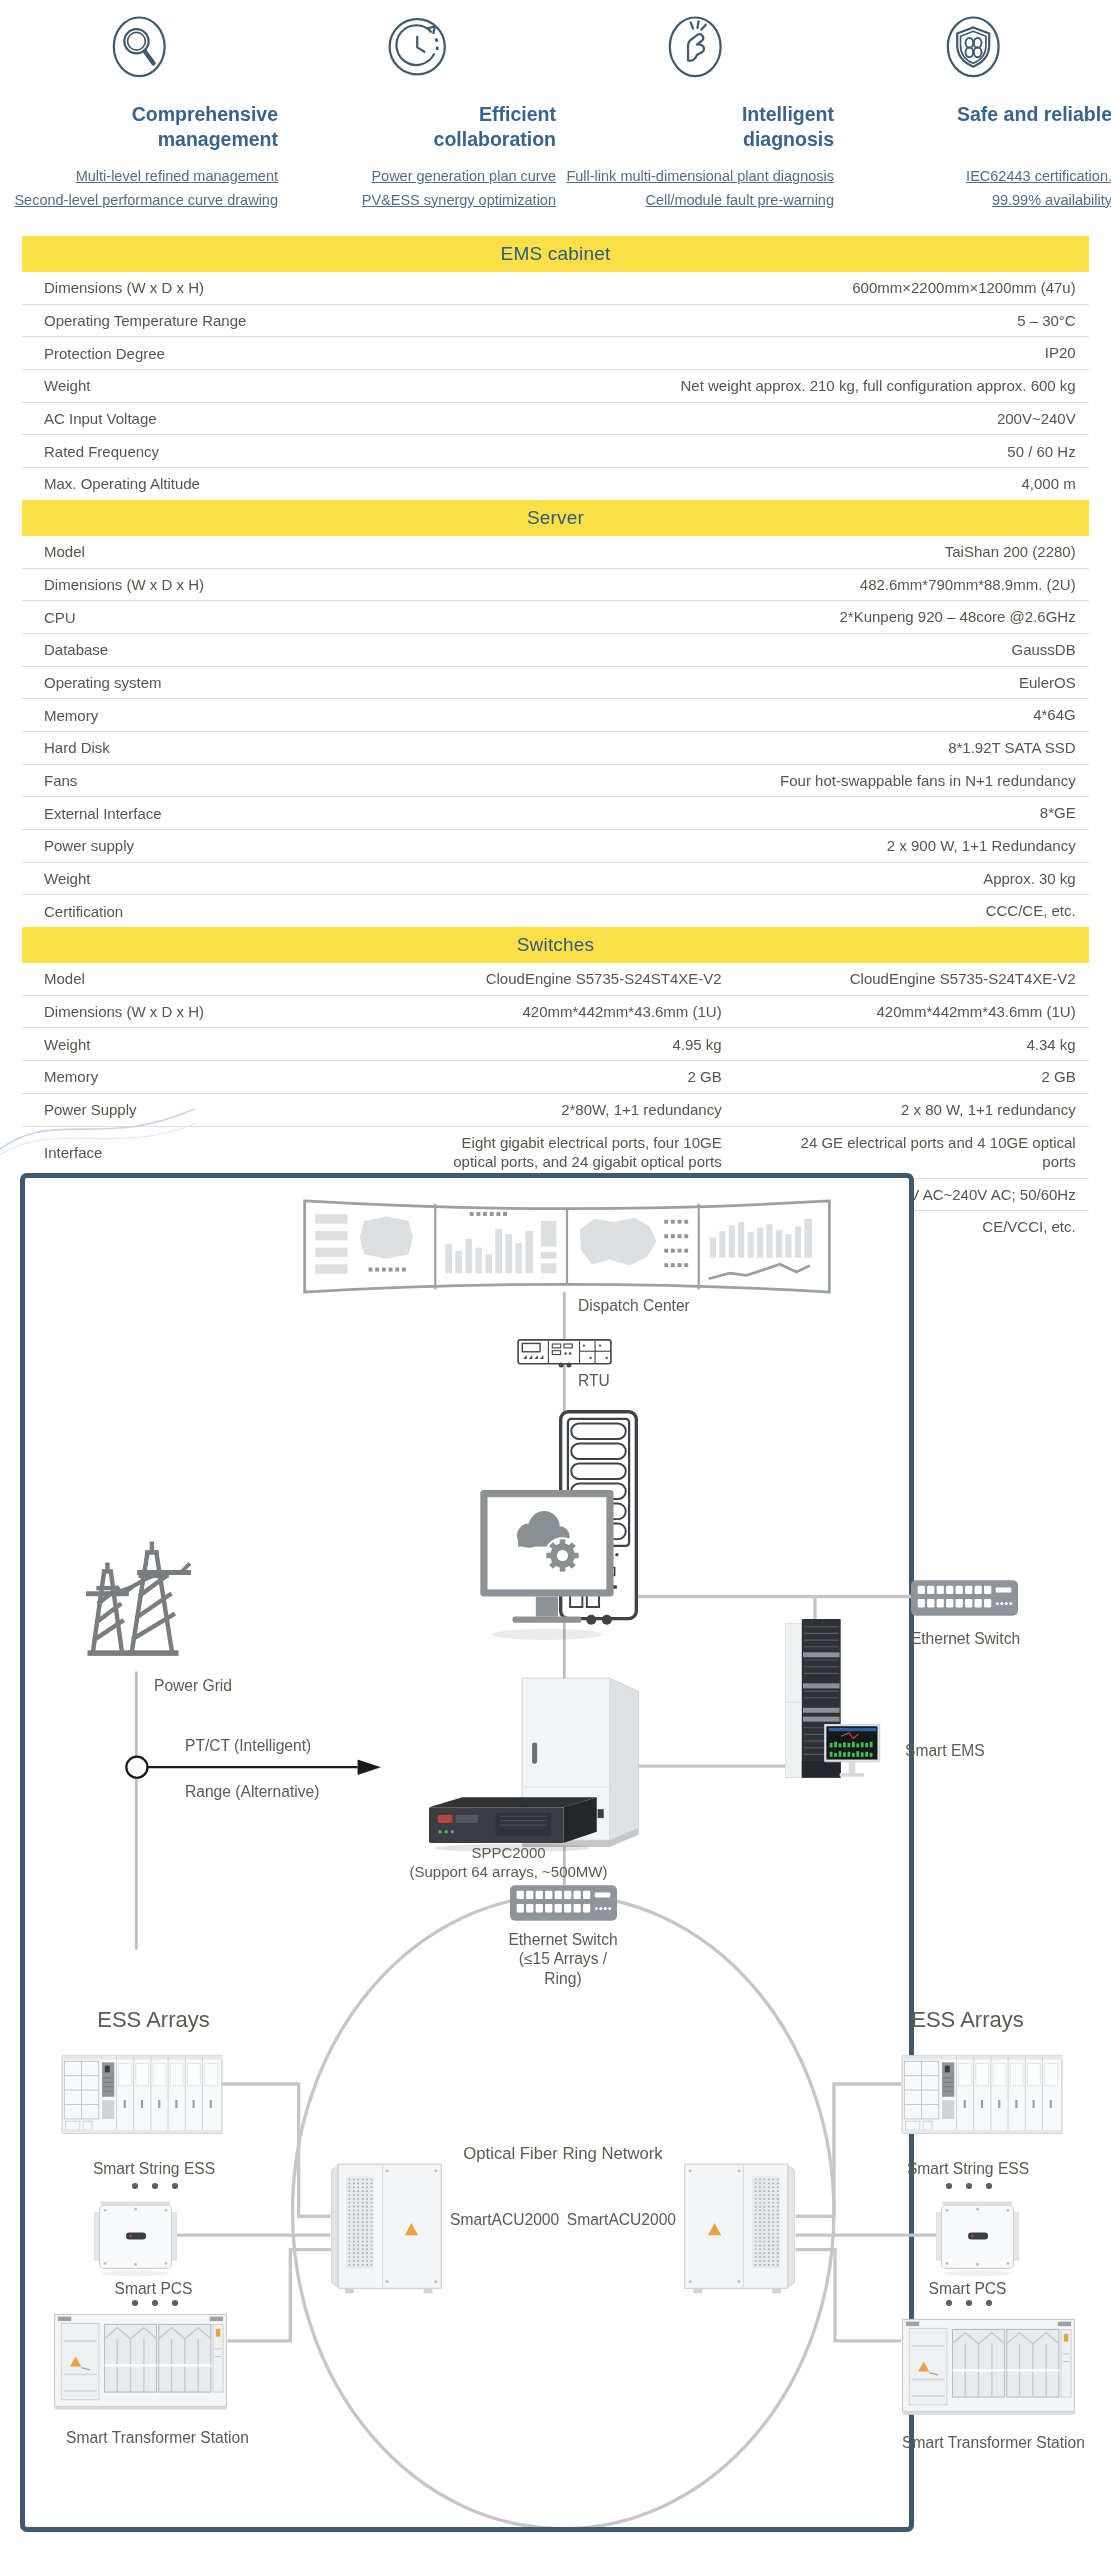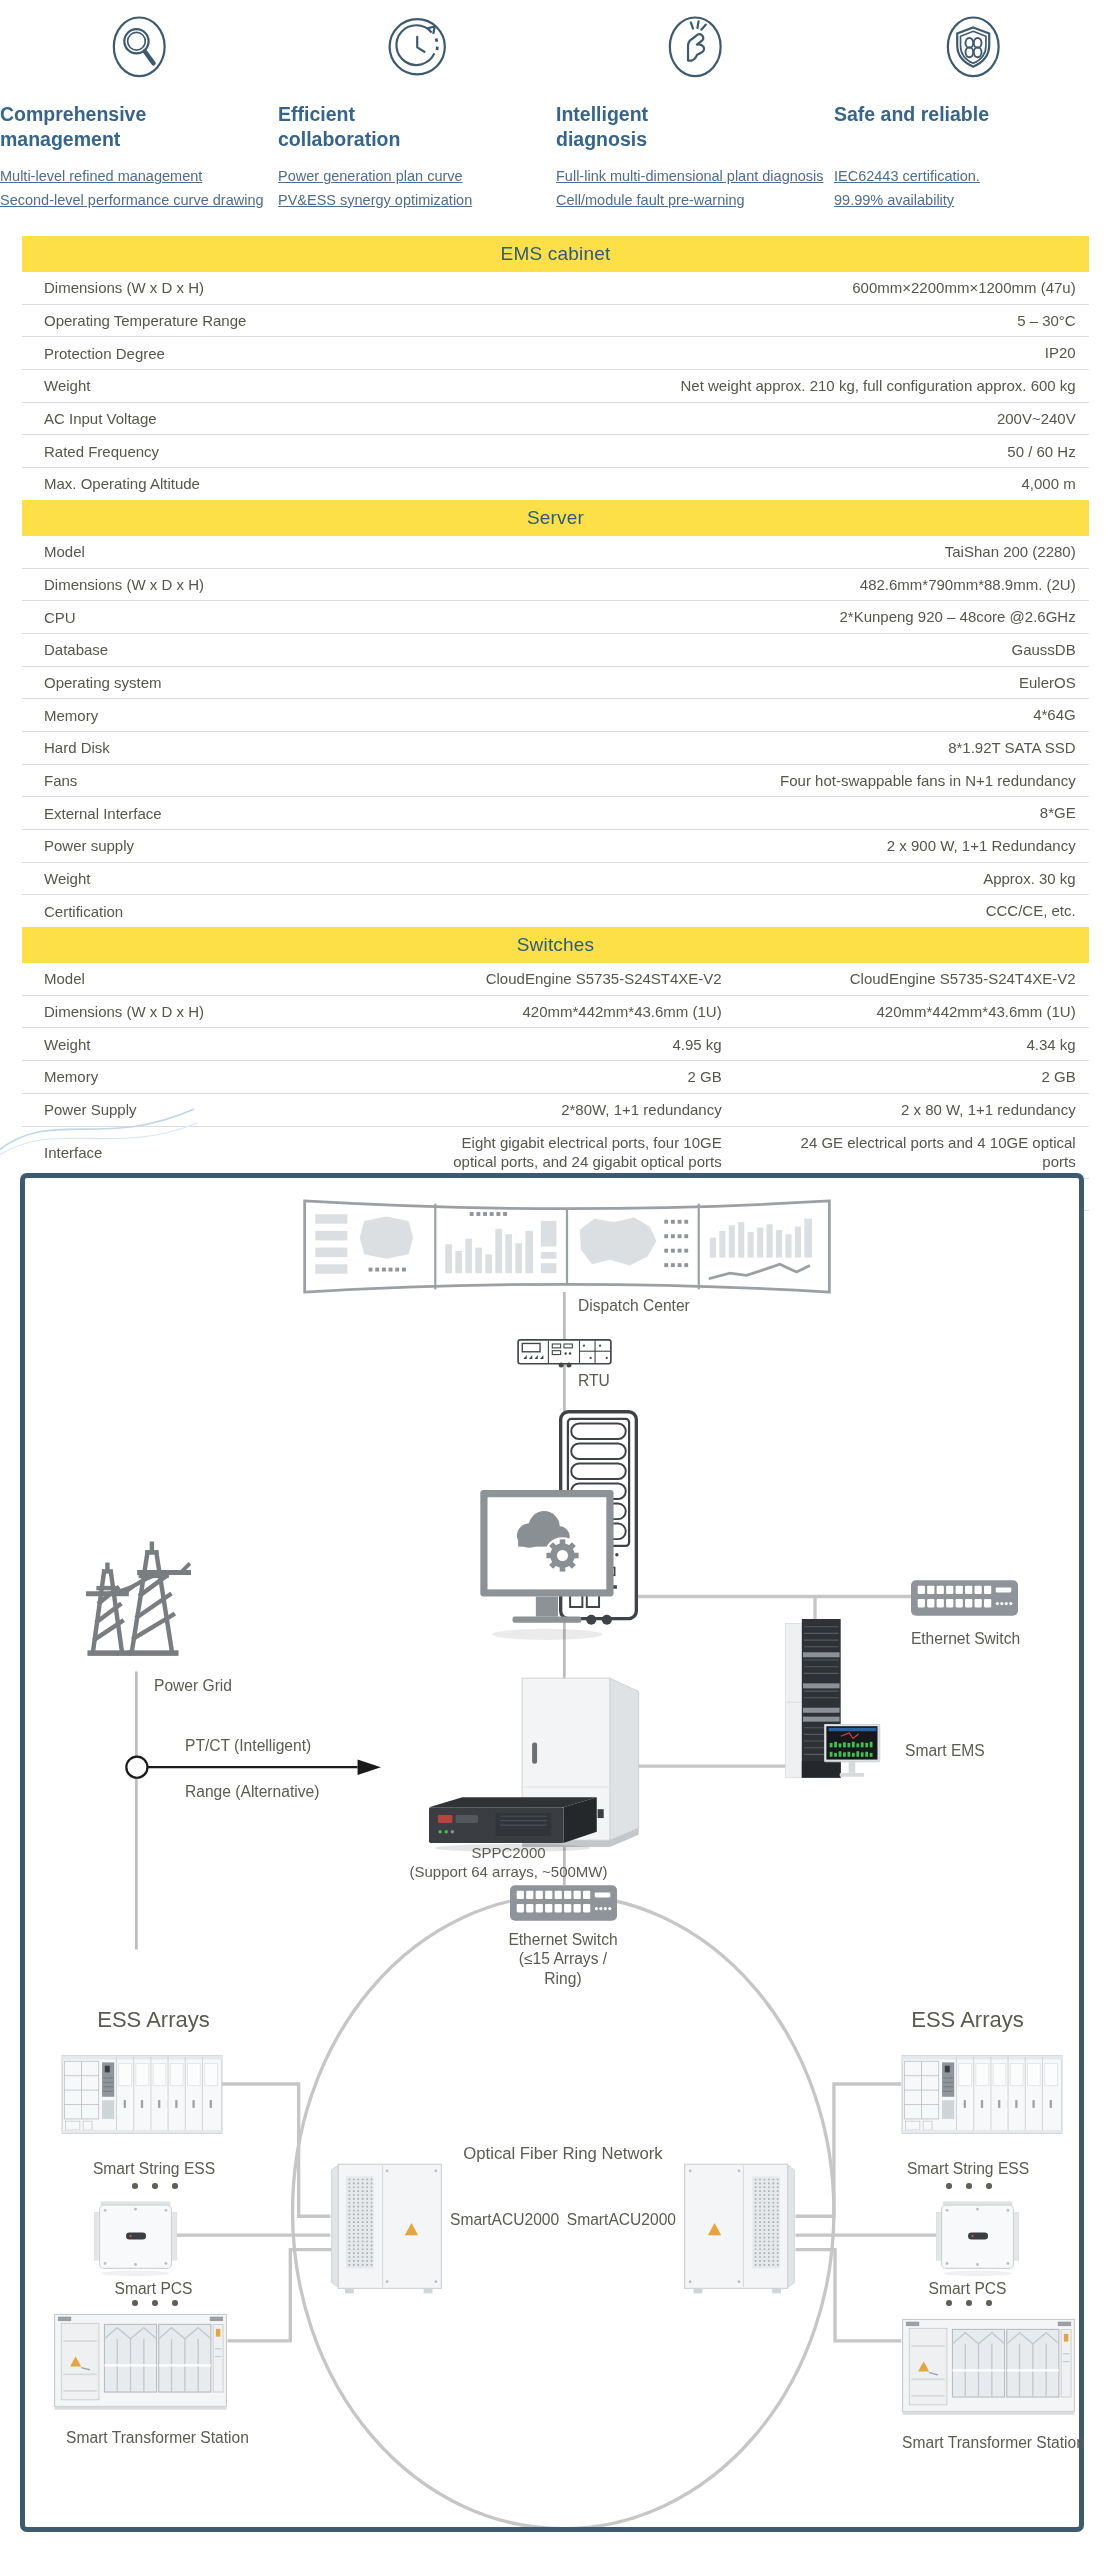--- a/index.html
+++ b/index.html
@@ -1,21 +1,21 @@
 <!DOCTYPE html>
 <html style="font-size:9px"><head>
 <meta charset="utf-8">
 <style>
   html,body{margin:0;padding:0;background:#ffffff;}
   body{width:1112px;height:2576px;position:relative;font-family:"Liberation Sans",sans-serif;-webkit-font-smoothing:antialiased;}
   .page{position:absolute;inset:0;background:#fff;overflow:hidden;}
 
   
   .features{position:absolute;top:10px;left:0;width:1112px;display:flex;}
-  .feature{flex:1;text-align:left;}
+  .feature{flex:1;text-align:right;}
   .f-icon{height:73px;display:flex;align-items:center;justify-content:center;}
   .f-title{margin-top:19px;min-height:51px;font-size:19.5px;line-height:1.28;font-weight:bold;color:#35648c;}
   .f-desc{margin-top:12.2px;font-size:14.5px;line-height:1.62;color:#4e6e8b;text-decoration:underline;}
 
   
   .tables{position:absolute;top:236px;left:22px;width:1067px;color:#55564c;}
   .t-head{background:#fde047;height:36px;display:flex;align-items:center;justify-content:center;
           font-size:19px;color:#2d5c7c;letter-spacing:0.2px;}
   .t-row{display:grid;grid-template-columns:359px 1fr;align-items:center;border-top:0.6px solid #dcdcdc;gap:27px;}
   .t-row.three{grid-template-columns:359px 1fr 1fr;}
@@ -23,21 +23,21 @@
   .t-label{font-size:15px;padding:6.1px 5.6px 6.1px 22px;}
   .t-value{font-size:15px;text-align:right;padding:6.1px 13.3px;line-height:1.3;}
   .rows-ems .t-row{min-height:28px;}
   .rows-server .t-row{min-height:30px;}
   .rows-switch .t-row{min-height:28px;}
 
   
   .swoosh{position:absolute;left:0;top:1098px;}
 
   
-  .diagram{position:absolute;left:20px;top:1173px;width:1064px;height:1359px;box-sizing:border-box;
+  .diagram{position:absolute;left:20px;top:1173px;width:894px;height:1359px;box-sizing:border-box;
            border:5px solid #3d5a70;border-radius:6.7px;background:#fff;}
   .diagram .abs{position:absolute;}
   .d-label{position:absolute;font-size:15.6px;color:#5a5c52;line-height:1.25;white-space:nowrap;}
   .d-label.center{text-align:center;white-space:normal;}
   .d-label.big{font-size:22px;color:#595b50;}
   .dots{position:absolute;display:flex;gap:14.5px;}
   .dots span{width:5.6px;height:5.6px;border-radius:50%;background:#5f6156;display:block;}
 </style>
 </head>
 <body>

